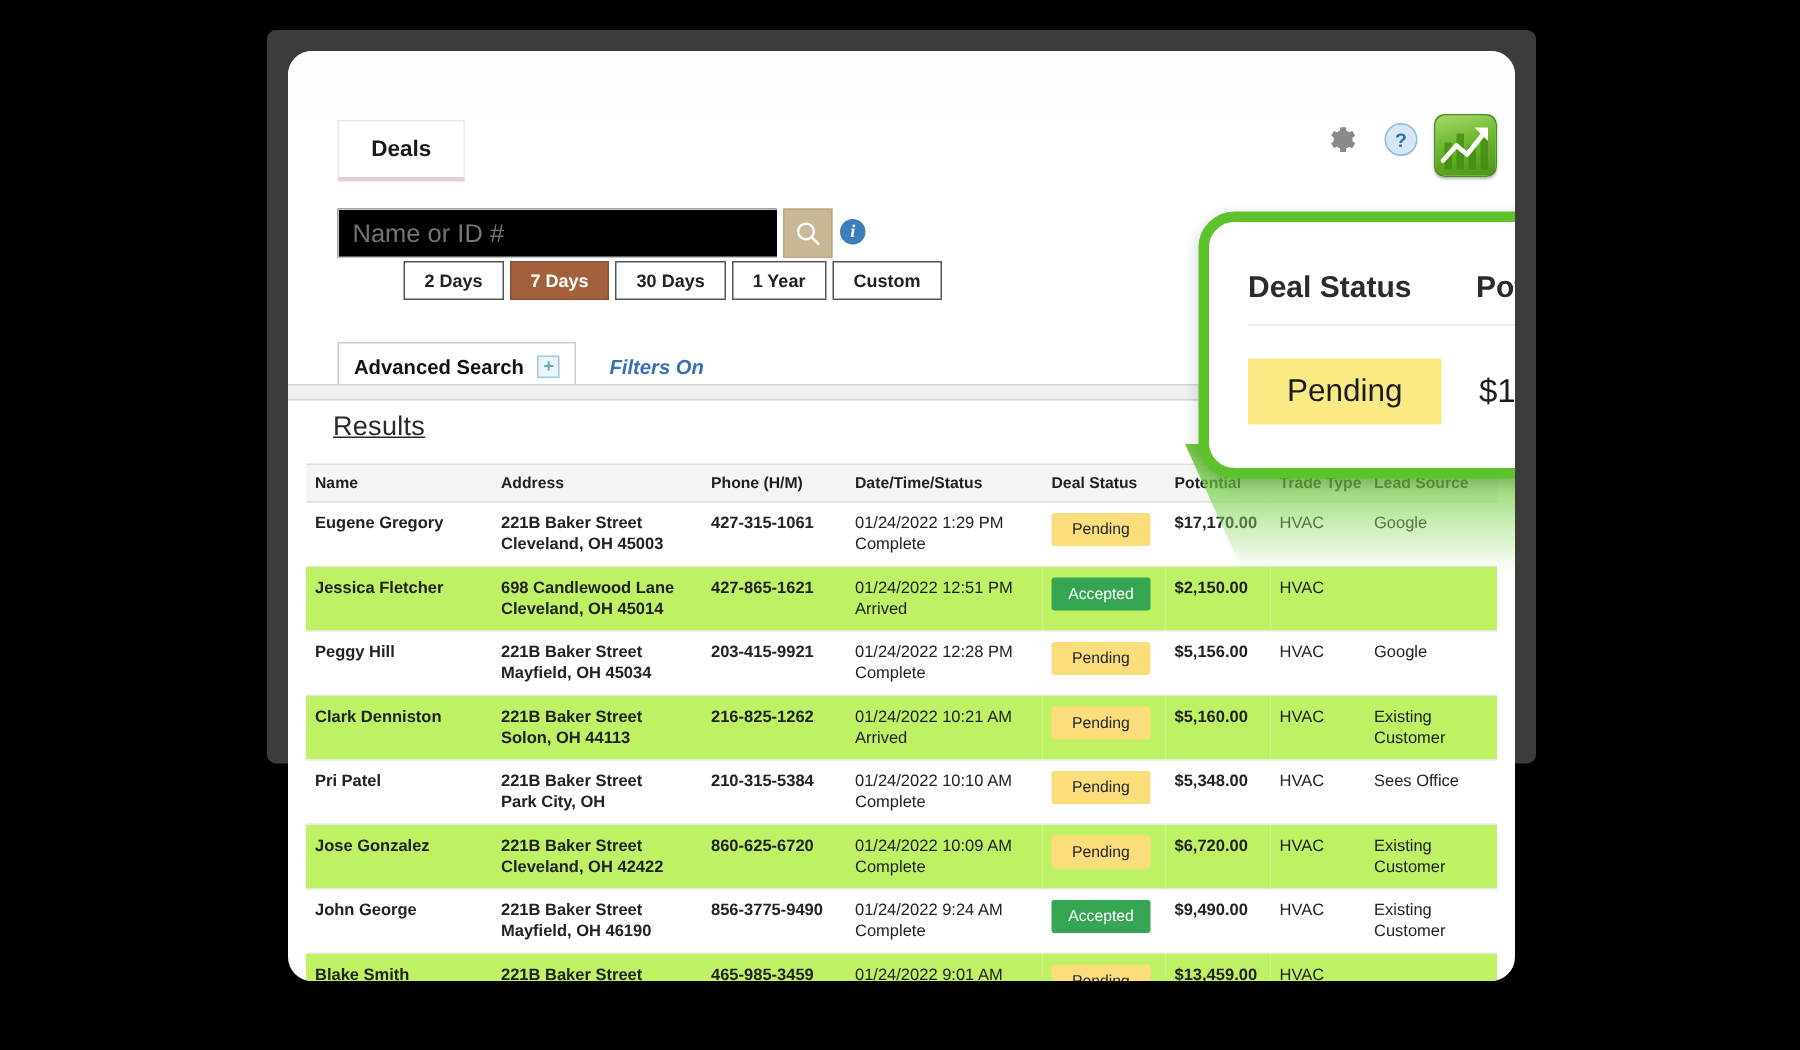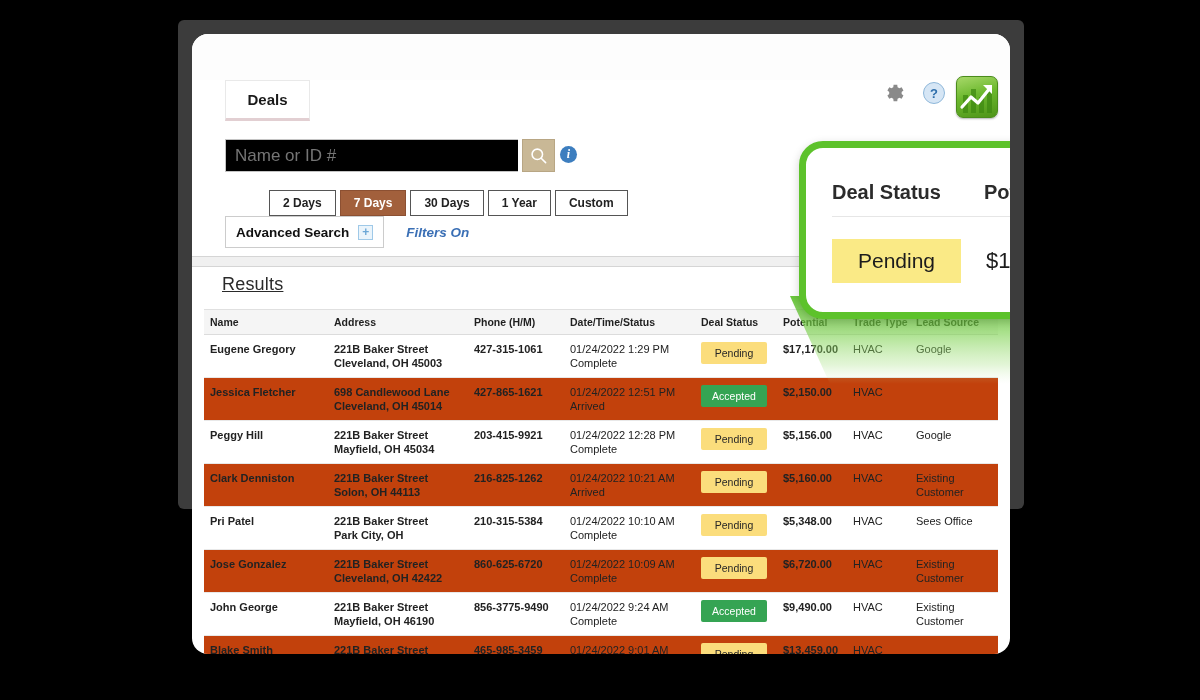--- a/index.html
+++ b/index.html
@@ -84,32 +84,32 @@
   }
   .info-circle {
     width: 17px; height: 17px; border-radius: 50%;
     background: #3d7ebf; color: #fff;
     font-size: 12px; font-weight: bold; font-style: italic;
     display: flex; align-items: center; justify-content: center;
     font-family: "Liberation Serif", serif;
   }
 
   
-  #range-row { position: absolute; left: 33px; top: 156px; display: flex; padding-left: 44px; }
+  #range-row { position: absolute; left: 33px; top: 140px; display: flex; padding-left: 44px; }
   .range-btn {
     height: 26px; border: 1px solid #555; background: #fff;
     color: #222; font-size: 12px; font-weight: bold;
     display: flex; align-items: center; justify-content: center;
     margin-right: 4px; padding: 0 13px; cursor: pointer;
     font-family: "Liberation Sans", sans-serif;
   }
   .range-btn.active { background: #a2603c; color: #fff; border-color: #8c5032; }
 
   
-  #adv-row { position: absolute; left: 33px; top: 182px; display: flex; align-items: center; }
+  #adv-row { position: absolute; left: 33px; top: 194px; display: flex; align-items: center; }
   #adv-search-btn {
     height: 32px; border: 1px solid #ccc; background: #fff;
     display: flex; align-items: center; padding: 0 10px;
     font-size: 13.5px; font-weight: bold; color: #111; cursor: pointer;
   }
   .plus-box {
     width: 15px; height: 15px; margin-left: 9px;
     border: 1px solid #9fc9e8; background: #eaf4fb;
     color: #6ba7d6; font-size: 12px; line-height: 13px;
     text-align: center; font-weight: bold;
@@ -154,21 +154,21 @@
     height: 24px;
   }
   #results-table tbody td {
     font-size: 11px; color: #222;
     padding: 7px 0 7px 6px;
     border-bottom: 1px solid #e8e8e8;
     vertical-align: top;
     line-height: 14px;
   }
   #results-table tbody tr.odd td { background: #ffffff; }
-  #results-table tbody tr.even td { background: #c2410c; }
+  #results-table tbody tr.even td { background: #bef264; }
   .cell-name { font-weight: bold; font-size: 11.5px; }
   .cell-addr { font-weight: bold; margin-left: 16px; }
   .cell-phone { font-weight: bold; }
   .cell-money { font-weight: bold; }
   .sub-line { display: block; }
   .badge {
     display: inline-block; min-width: 66px; text-align: center;
     padding: 4px 0; font-size: 10.5px; border-radius: 2px;
   }
   .badge.pending { background: #fbdd7c; color: #262626; }

